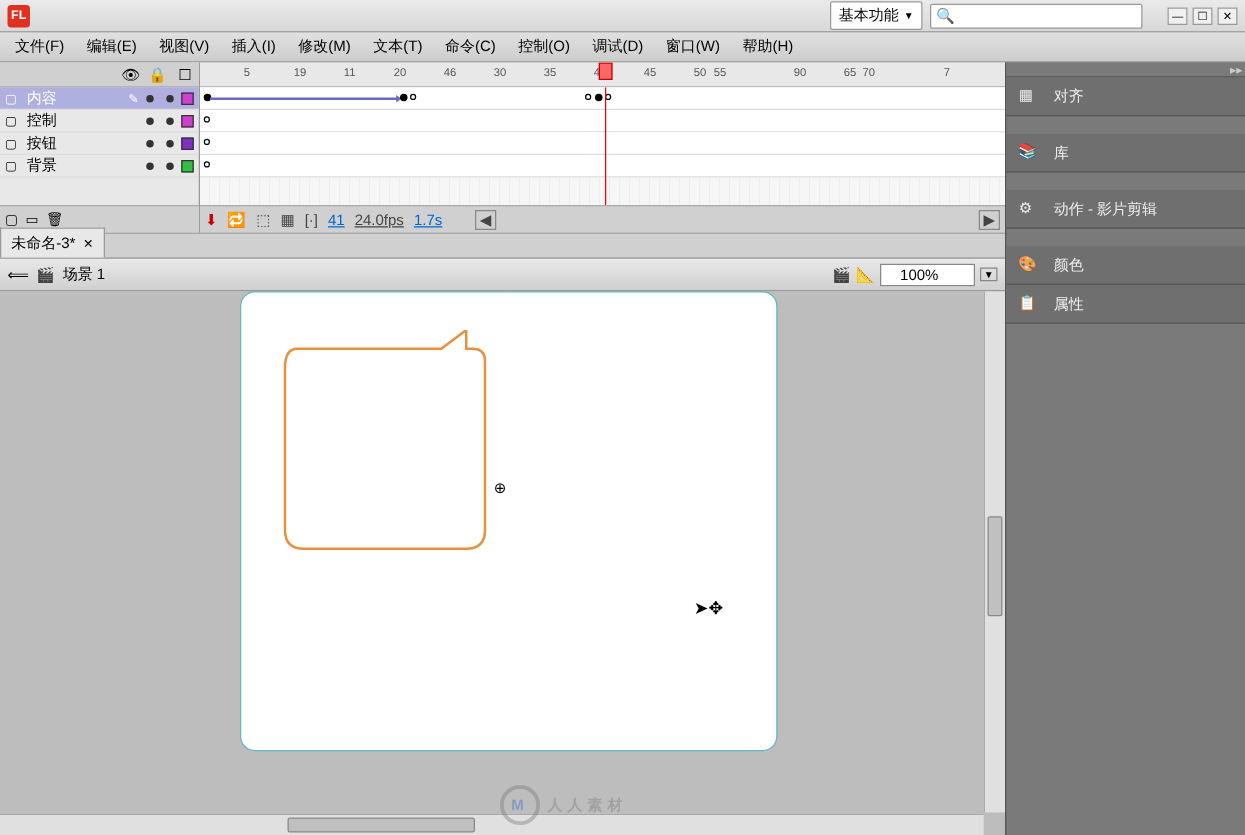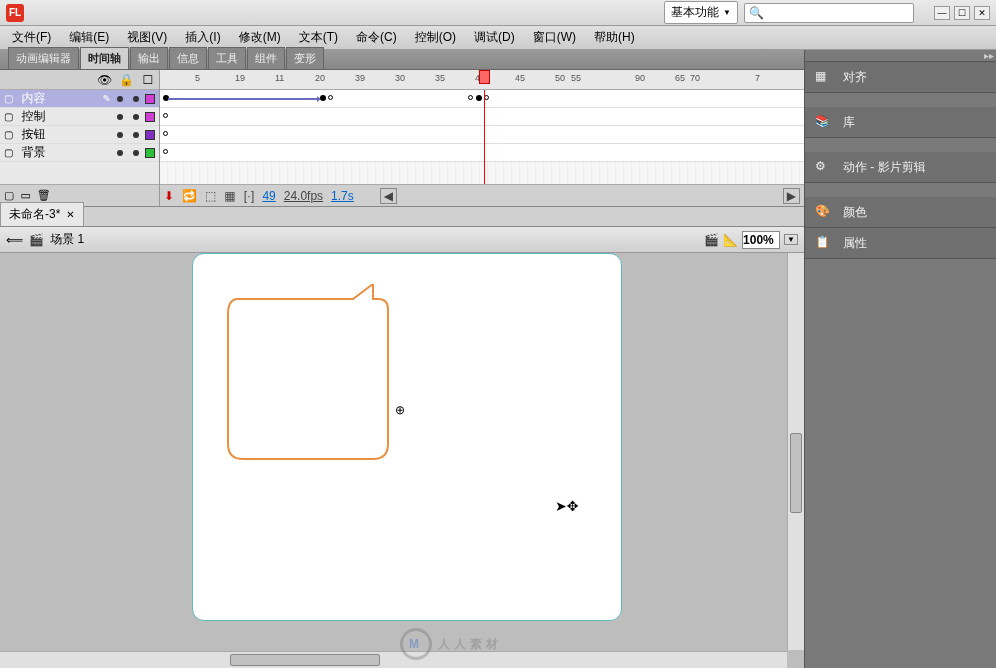--- a/index.html
+++ b/index.html
@@ -61,21 +61,21 @@
 
 
 .doc-tabs { height: 20px; background: #d0d0d0; border-bottom: 1px solid #888; display: flex; align-items: flex-end; }
 .doc-tab { padding: 3px 8px; background: #e8e8e8; border: 1px solid #999; border-bottom: none; display: flex; align-items: center; gap: 6px; }
 .doc-close { font-size: 10px; }
 
 
 .scene-bar { height: 26px; background: linear-gradient(#e8e8e8, #d0d0d0); border-bottom: 1px solid #999; display: flex; align-items: center; padding: 0 6px; justify-content: space-between; }
 .scene-left { display: flex; align-items: center; gap: 6px; }
 .scene-right { display: flex; align-items: center; gap: 4px; }
-.zoom-box { border: 1px solid #888; background: #fff; padding: 1px 0; width: 38px; font-weight: bold; }
+.zoom-box { border: 1px solid #888; background: #fff; padding: 1px 15px; width: 76px; font-weight: normal; }
 
 
 .stage-wrap { flex: 1; background: #bdbdbd; position: relative; overflow: hidden; }
 .stage { position: absolute; left: 192px; top: 0; width: 430px; height: 368px; background: #fff; border: 1px solid #5fb8c2; border-radius: 12px; }
 .speech { position: absolute; left: 225px; top: 30px; width: 170px; height: 180px; }
 .stage-scroll-v { position: absolute; right: 0; top: 0; bottom: 18px; width: 17px; background: #e0e0e0; border-left: 1px solid #aaa; }
 .stage-scroll-h { position: absolute; left: 0; right: 17px; bottom: 0; height: 17px; background: #e0e0e0; border-top: 1px solid #aaa; }
 .scroll-thumb-v { position: absolute; top: 180px; left: 2px; right: 2px; height: 80px; background: #c0c0c0; border: 1px solid #888; border-radius: 2px; }
 .scroll-thumb-h { position: absolute; left: 230px; top: 2px; bottom: 2px; width: 150px; background: #c0c0c0; border: 1px solid #888; border-radius: 2px; }
 .reg-mark { position: absolute; font-size: 12px; left: 395px; top: 150px; }
@@ -123,29 +123,20 @@
   <div class="menu-item">命令(C)</div>
   <div class="menu-item">控制(O)</div>
   <div class="menu-item">调试(D)</div>
   <div class="menu-item">窗口(W)</div>
   <div class="menu-item">帮助(H)</div>
 </div>
 
 <div class="main">
   <div class="left">
 
-    <div class="panel-tabs">
-      <div class="panel-tab">动画编辑器</div>
-      <div class="panel-tab active">时间轴</div>
-      <div class="panel-tab">输出</div>
-      <div class="panel-tab">信息</div>
-      <div class="panel-tab">工具</div>
-      <div class="panel-tab">组件</div>
-      <div class="panel-tab">变形</div>
-    </div>
 
     <div class="timeline">
       <div class="layer-col">
         <div class="layer-head">
           <span>👁</span>
           <span>🔒</span>
           <span>☐</span>
         </div>
         <div class="layer-row selected">
           <span class="layer-ic">▢</span>
@@ -190,21 +181,21 @@
           <span class="layer-foot-ic">▭</span>
           <span class="layer-foot-ic">🗑</span>
         </div>
       </div>
       <div class="frames-col">
         <div class="ruler">
           <span class="ruler-tick" style="left:35px">5</span>
           <span class="ruler-tick" style="left:75px">19</span>
           <span class="ruler-tick" style="left:115px">11</span>
           <span class="ruler-tick" style="left:155px">20</span>
-          <span class="ruler-tick" style="left:195px">39</span>
+          <span class="ruler-tick" style="left:195px">46</span>
           <span class="ruler-tick" style="left:235px">30</span>
           <span class="ruler-tick" style="left:275px">35</span>
           <span class="ruler-tick" style="left:315px">40</span>
           <span class="ruler-tick" style="left:355px">45</span>
           <span class="ruler-tick" style="left:395px">50</span>
           <span class="ruler-tick" style="left:411px">55</span>
           <span class="ruler-tick" style="left:475px">90</span>
           <span class="ruler-tick" style="left:515px">65</span>
           <span class="ruler-tick" style="left:530px">70</span>
           <span class="ruler-tick" style="left:595px">7</span>
@@ -233,21 +224,21 @@
           <div class="playhead" style="left:324px">
               <div class="playhead-head"></div>
             </div>
         </div>
         <div class="frames-foot">
           <span style="color:#c00">⬇</span>
           <span>🔁</span>
           <span>⬚</span>
           <span>▦</span>
           <span>[·]</span>
-          <span style="color:#0066cc;text-decoration:underline">49</span>
+          <span style="color:#0066cc;text-decoration:underline">41</span>
           <span style="text-decoration:underline">24.0fps</span>
           <span style="color:#0066cc;text-decoration:underline">1.7s</span>
           <span style="flex:0 0 10px"></span>
           <span style="border:1px solid #888;padding:0 3px">◀</span>
           <span style="flex:1"></span>
           <span style="border:1px solid #888;padding:0 3px">▶</span>
         </div>
       </div>
     </div>
 

